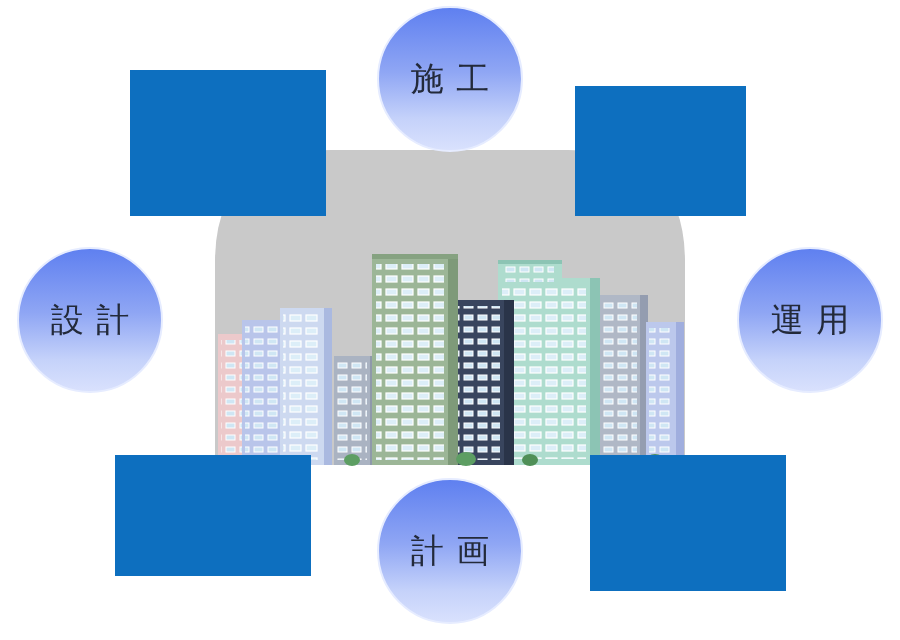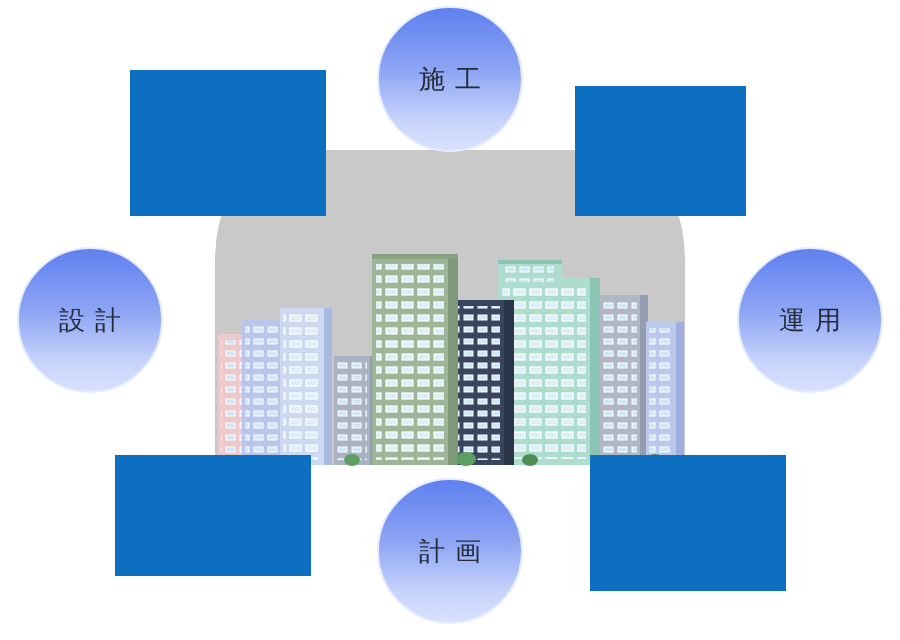--- a/index.html
+++ b/index.html
@@ -17,21 +17,21 @@
     position:absolute;width:146px;height:146px;border-radius:50%;
     background:linear-gradient(180deg,#5f80f0 0%,#8fa6f4 45%,#c5d2fa 78%,#d9e1fd 100%);
     border:2px solid #e6ecff;box-sizing:border-box;
     display:flex;align-items:center;justify-content:center;
   }
   .node-top{left:377px;top:6px;}
   .node-left{left:17px;top:247px;}
   .node-right{left:737px;top:247px;}
   .node-bottom{left:377px;top:478px;}
   .node-label{
-    font-size:26px;color:#232a3a;letter-spacing:0.38em;margin-right:-0.38em;
+    font-size:33px;color:#232a3a;letter-spacing:0.38em;margin-right:-0.38em;
     white-space:nowrap;
   }
 </style>
 </head>
 <body>
 
 <div class="canvas">
 
   <svg class="scene" width="900" height="640" viewBox="0 0 900 640">
     <defs>

